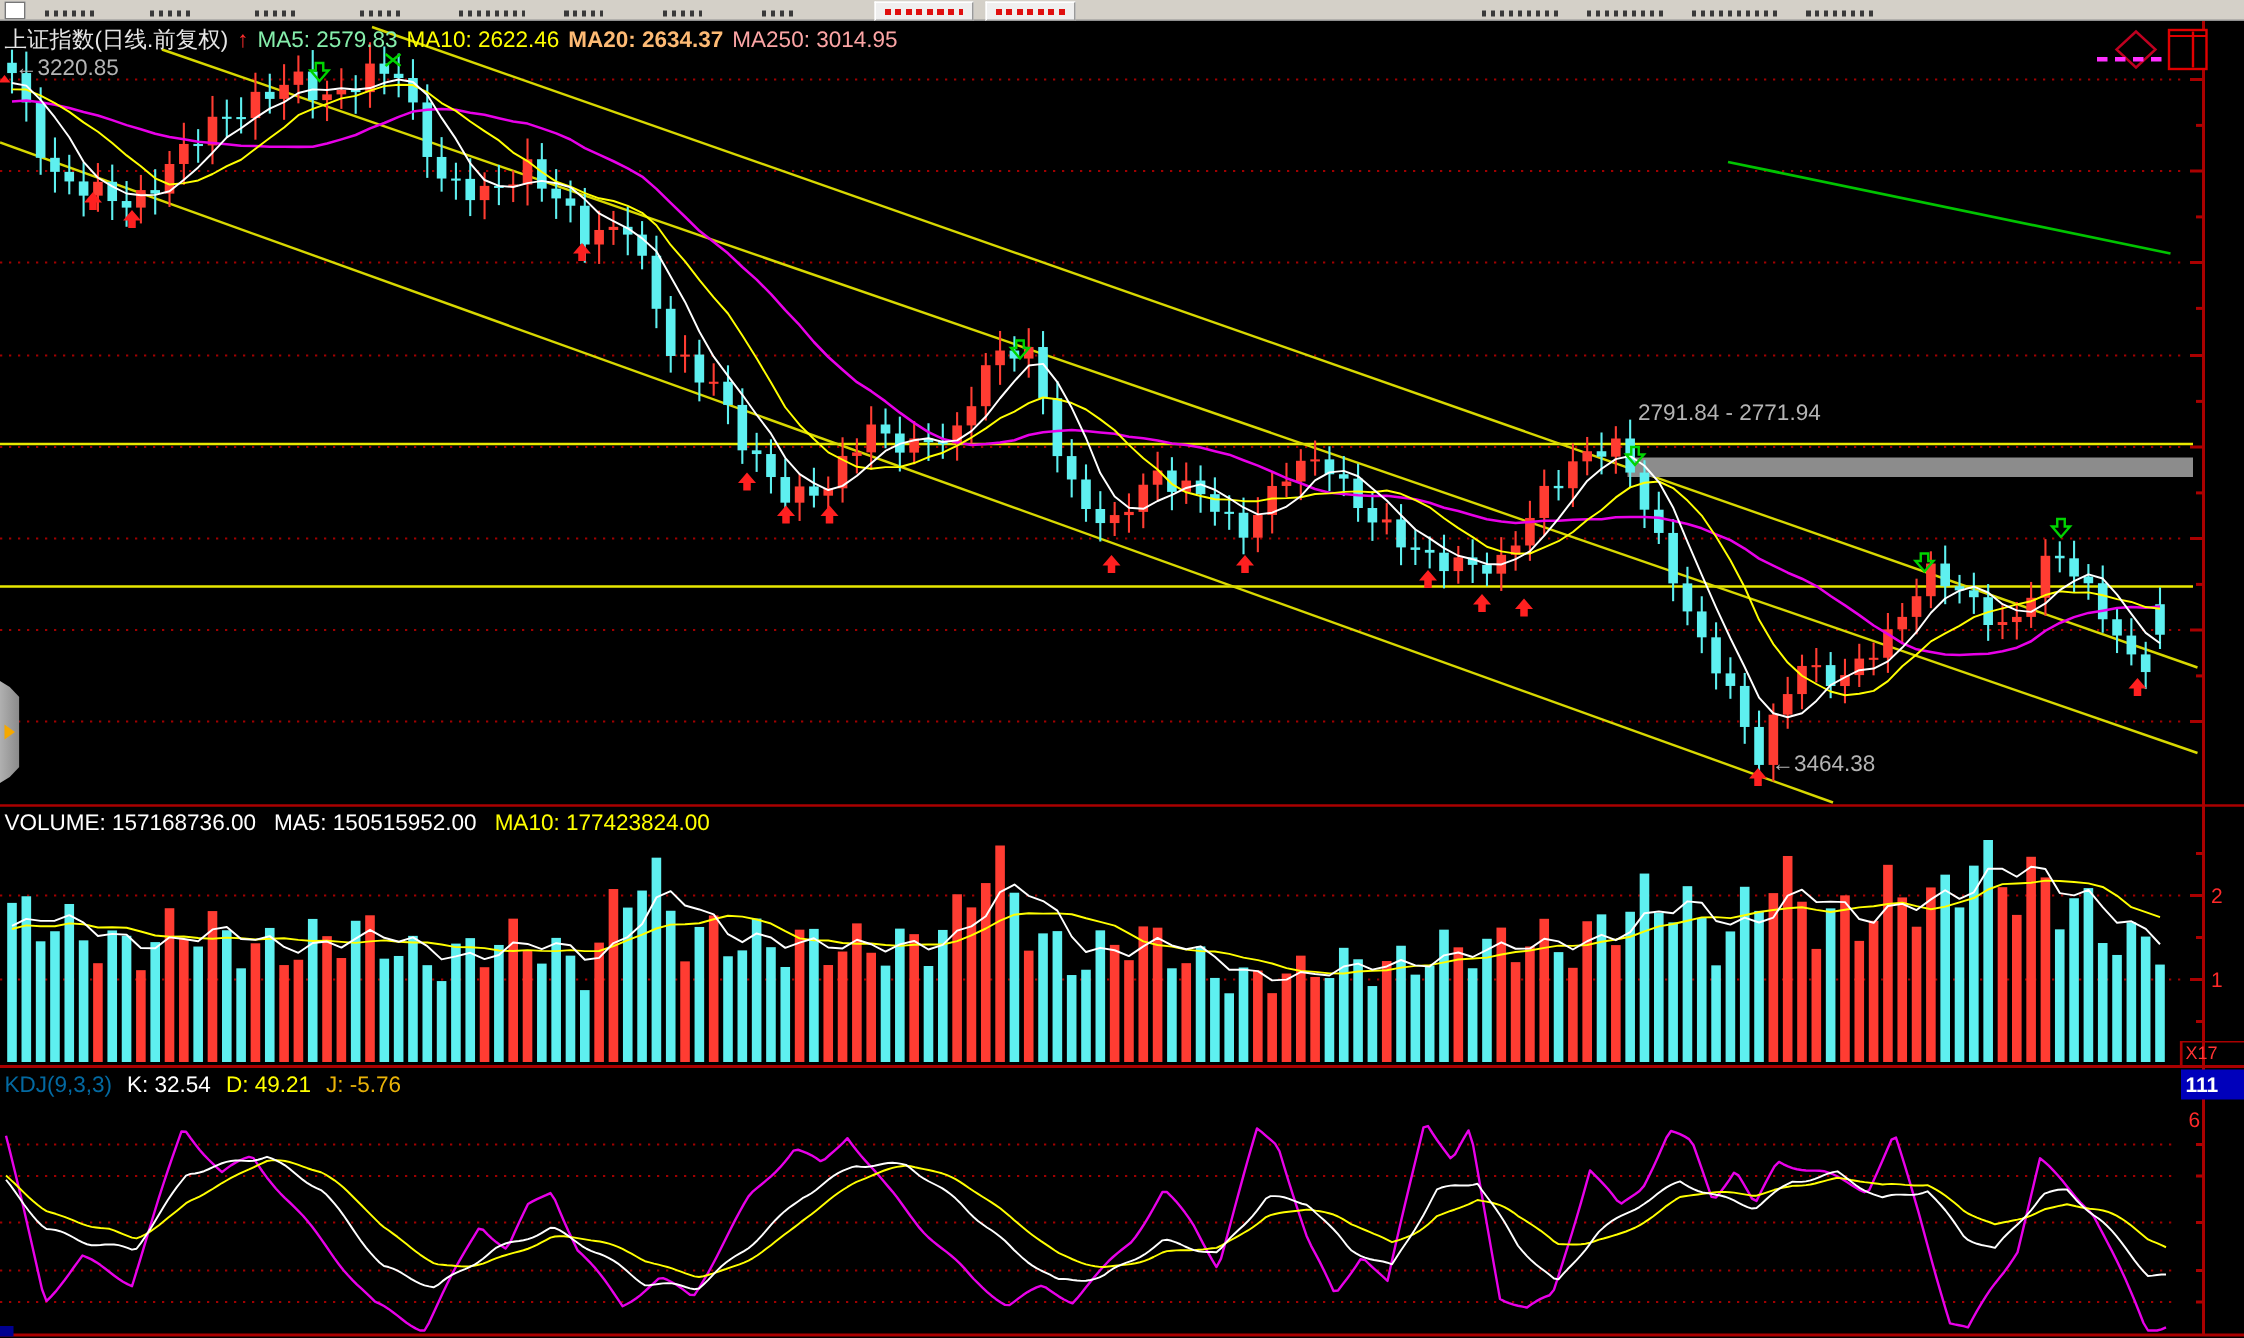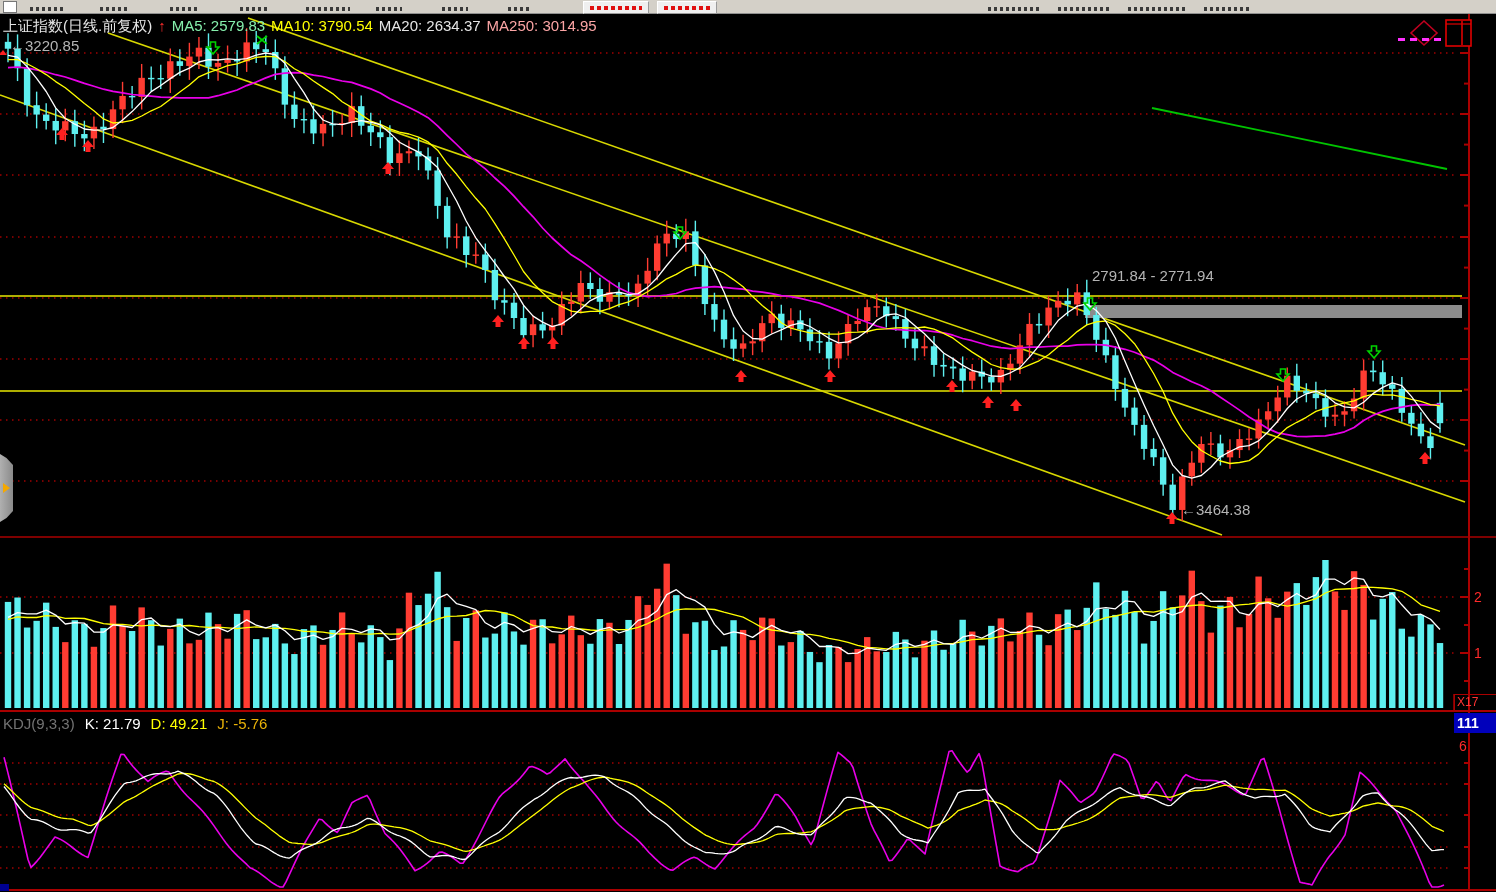--- a/index.html
+++ b/index.html
@@ -14,26 +14,26 @@
   .mb-btn .red{position:absolute;left:6px;right:6px;top:4px;height:4px;
     background:repeating-linear-gradient(90deg,#e01010 0 4px,transparent 4px 7px);}
   #mb-appicon{position:absolute;left:3px;top:1px;width:12px;height:10px;background:#fff;border:1px solid #777;}
   
   #chart-svg{position:absolute;left:0;top:0;z-index:1;}
   
   .ov{position:absolute;z-index:3;white-space:nowrap;}
   #title-row{left:3px;top:17px;font-size:15px;}
   #title-row span{margin-right:6px;}
   .t-title{color:#e6e6e6;} .t-arrow{color:#ff2d2d;font-weight:bold;}
-  .t-ma5{color:#86efac;} .t-ma10{color:#ffff00;} .t-ma20{color:#e5e5e5;} .t-ma250{color:#fca5a5;}
+  .t-ma5{color:#86efac;} .t-ma10{color:#ffff00;} .t-ma20{color:#fdba74;font-weight:bold;} .t-ma250{color:#fca5a5;}
   .gray-label{color:#b4b4b4;font-size:15px;}
   #vol-row{left:3px;top:540px;font-size:15px;}
   #vol-row .w{color:#fff;margin-right:12px;} #vol-row .y{color:#ffff00;}
   #kdj-row{left:3px;top:715px;font-size:15px;}
-  #kdj-row .g{color:#737373;margin-right:10px;} #kdj-row .w{color:#fff;margin-right:10px;}
+  #kdj-row .g{color:#0369a1;margin-right:10px;} #kdj-row .w{color:#fff;margin-right:10px;}
   #kdj-row .y{color:#ffff00;margin-right:10px;} #kdj-row .m{color:#eab308;}
   .ax-red{color:#ff2a2a;font-size:14px;}
   #x17-box{left:1454px;top:694px;width:41px;height:15px;border:1px solid #aa0000;color:#ff3333;
     font-size:12px;line-height:15px;padding-left:2px;}
   #kdj-top-box{left:1454px;top:713px;width:41px;height:20px;background:#0000bb;color:#fff;
     font-size:14px;font-weight:bold;line-height:20px;padding-left:3px;}
   
   #side-tab{position:absolute;left:0;top:454px;width:13px;height:68px;z-index:4;
     background:linear-gradient(90deg,#b0b0b0,#8a8a8a);
     clip-path:polygon(0 0,50% 6%,100% 16%,100% 84%,50% 94%,0 100%);}
@@ -642,30 +642,33 @@
         <line x1="1462" y1="21" x2="1462" y2="45" stroke="#e00000" stroke-width="1.6"></line>
         <line x1="1446" y1="24" x2="1471" y2="24" stroke="#e00000" stroke-width="1.2"></line>
         <rect x="1398" y="38" width="7" height="3" fill="#ff30ff"></rect>
         <rect x="1410" y="38" width="7" height="3" fill="#ff30ff"></rect>
         <rect x="1422" y="38" width="7" height="3" fill="#ff30ff"></rect>
         <rect x="1434" y="38" width="7" height="3" fill="#ff30ff"></rect>
       </g>
     </svg>
 
   <div class="ov" id="title-row">
-    <span class="t-title">上证指数(日线.前复权)</span><span class="t-arrow">↑</span><span class="t-ma5">MA5: 2579.83</span><span class="t-ma10">MA10: 3790.54</span><span class="t-ma20">MA20: 2634.37</span><span class="t-ma250">MA250: 3014.95</span>
+    <span class="t-title">上证指数(日线.前复权)</span><span class="t-arrow">↑</span><span class="t-ma5">MA5: 2579.83</span><span class="t-ma10">MA10: 2622.46</span><span class="t-ma20">MA20: 2634.37</span><span class="t-ma250">MA250: 3014.95</span>
   </div>
 
   <div class="ov gray-label" style="left:10px;top:37px;">←3220.85</div>
   <div class="ov gray-label" style="left:1092px;top:267px;">2791.84 - 2771.94</div>
   <div class="ov gray-label" style="left:1181px;top:501px;">←3464.38</div>
 
+  <div class="ov" id="vol-row">
+    <span class="w">VOLUME: 157168736.00</span><span class="w">MA5: 150515952.00</span><span class="y">MA10: 177423824.00</span>
+  </div>
 
   <div class="ov" id="kdj-row">
-    <span class="g">KDJ(9,3,3)</span><span class="w">K: 21.79</span><span class="y">D: 49.21</span><span class="m">J: -5.76</span>
+    <span class="g">KDJ(9,3,3)</span><span class="w">K: 32.54</span><span class="y">D: 49.21</span><span class="m">J: -5.76</span>
   </div>
 
   <div class="ov ax-red" style="left:1474px;top:589px;">2</div>
   <div class="ov ax-red" style="left:1474px;top:645px;">1</div>
   <div class="ov" id="x17-box">X17</div>
   <div class="ov" id="kdj-top-box">111</div>
   <div class="ov ax-red" style="left:1459px;top:738px;">6</div>
 
   <div id="side-tab">
     <div class="tri"></div>

